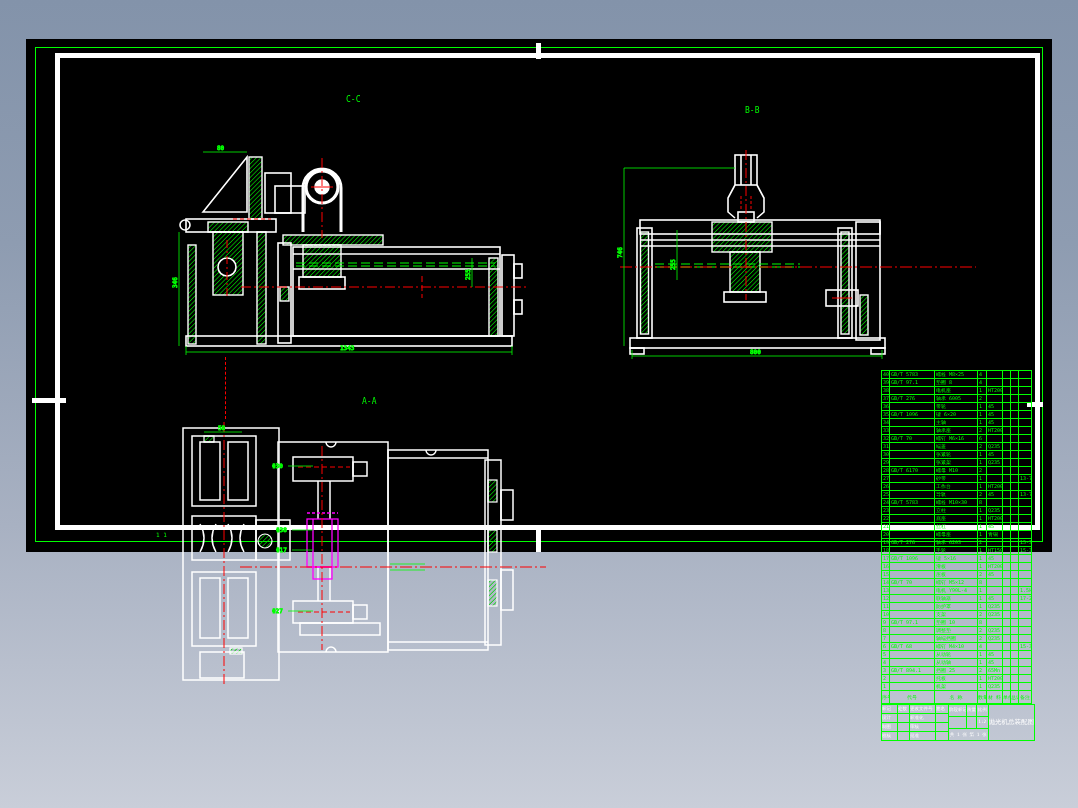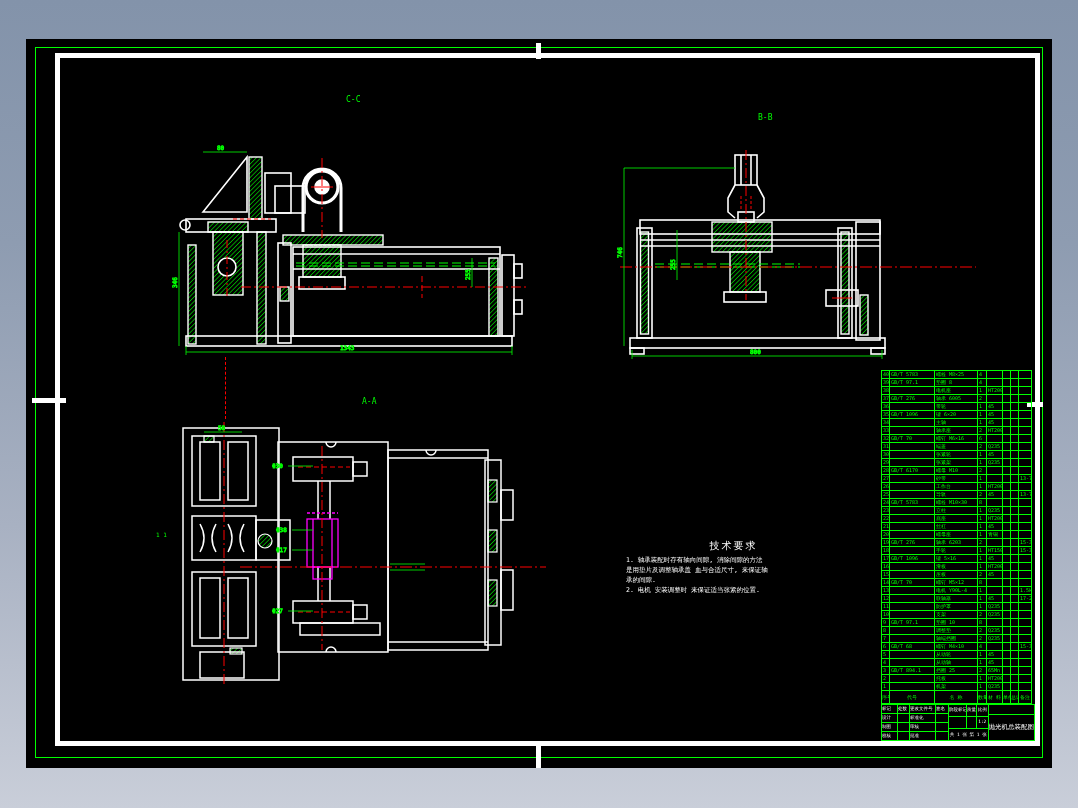--- a/index.html
+++ b/index.html
@@ -1,33 +1,33 @@
 <!DOCTYPE html>
 <html><head>
 <meta charset="utf-8">
 <style>
   html,body{margin:0;padding:0;background:#9aa5b8;}
   .stage{position:relative;width:1078px;height:808px;overflow:hidden;
          background:linear-gradient(180deg,#8393aa 0%,#8e9cb1 30%,#a8b1c2 65%,#c9ced9 100%);
          font-family:"DejaVu Sans Mono","Liberation Mono",monospace;}
-  .sheet{position:absolute;left:26px;top:39px;width:1026px;height:729px;background:#000;}
+  .sheet{position:absolute;left:26px;top:39px;width:1026px;height:513px;background:#000;}
   .green-border{position:absolute;left:9px;top:8px;right:9px;bottom:10px;border:1px solid #00ff00;}
   .frame{position:absolute;left:29px;top:14px;right:12px;bottom:22px;border:5px solid #ffffff;}
   .tick{position:absolute;background:#ffffff;}
   .tick.t{left:510px;top:4px;width:5px;height:16px;}
   .tick.b{left:510px;bottom:0px;width:5px;height:24px;}
   .tick.l{left:6px;top:359px;width:34px;height:5px;}
   .tick.r{right:9px;top:363px;width:16px;height:5px;}
   svg.view{position:absolute;overflow:visible;}
   .v-cc{left:149px;top:109px;}
   .v-bb{left:594px;top:111px;}
   .v-aa{left:154px;top:381px;}
   .viewlabel{position:absolute;color:#00ff00;font-size:8px;line-height:8px;letter-spacing:0;}
   .lbl-cc{left:320px;top:57px;}
-  .lbl-bb{left:719px;top:75px;margin-left:13px;}
+  .lbl-bb{left:719px;top:68px;}
   .lbl-aa{left:336px;top:359px;}
   .lbl-mark{left:130px;top:492px;font-size:6px;}
   .connector{position:absolute;left:199px;top:318px;width:0;height:62px;border-left:1px dashed #ff0000;}
   .tech{position:absolute;left:600px;top:500px;width:215px;color:#ffffff;}
   .tech .tt{font-size:10px;text-align:center;margin-bottom:2px;letter-spacing:2px;}
   .tech .tl{font-size:6.5px;line-height:10px;white-space:nowrap;}
   
   .bom{position:absolute;left:855px;top:331px;width:151px;height:334px;border:1px solid #00ff00;
        box-sizing:border-box;display:flex;flex-direction:column;color:#00ff00;}
   .bom-rows{flex:1;display:flex;flex-direction:column;}
@@ -47,21 +47,21 @@
   .tb-lrow{flex:1;display:grid;grid-template-columns:16px 12px 26px 1fr;border-bottom:1px solid #00ff00;box-sizing:border-box;}
   .tb-lrow:last-child{border-bottom:none;}
   .tb-lrow>div{font-size:4.5px;line-height:8px;overflow:hidden;white-space:nowrap;border-right:1px solid #00ff00;box-sizing:border-box;}
   .tb-lrow>div:last-child{border-right:none;}
   .tb-mid{width:40px;display:flex;flex-direction:column;border-right:1px solid #00ff00;box-sizing:border-box;}
   .tb-mrow{flex:1;display:grid;grid-template-columns:18px 10px 1fr;border-bottom:1px solid #00ff00;box-sizing:border-box;}
   .tb-mrow:last-child{border-bottom:none;display:block;}
   .tb-mrow>div{font-size:4.5px;line-height:9px;text-align:center;overflow:hidden;white-space:nowrap;border-right:1px solid #00ff00;box-sizing:border-box;}
   .tb-mrow>div:last-child{border-right:none;}
   .tb-sheets{font-size:4.5px;line-height:11px;text-align:center;white-space:nowrap;overflow:hidden;}
-  .tb-right{flex:1;display:flex;flex-direction:column;}
+  .tb-right{flex:1;display:flex;flex-direction:row;}
   .tb-rtop{height:10px;border-bottom:1px solid #00ff00;box-sizing:border-box;}
   .tb-title{flex:1;display:flex;align-items:center;justify-content:center;font-size:6.5px;
             white-space:nowrap;overflow:hidden;color:#ffffff;}
 </style>
 </head>
 <body>
 
 <div class="stage">
   <div class="sheet">
     <div class="green-border"></div>
@@ -262,27 +262,20 @@
           <text x="96" y="132">Φ17</text>
         <line x1="108" y1="191" x2="133" y2="191"></line>
           <text x="92" y="193">Φ27</text>
         <line x1="24" y1="12" x2="62" y2="12"></line>
           <text x="38" y="10">58</text>
         <line x1="210" y1="144" x2="245" y2="144"></line>
         <line x1="210" y1="150" x2="245" y2="150"></line>
       </g>
     </svg>
 
-    <div class="tech">
-      <div class="tt">技术要求</div>
-      <div class="tl">1. 轴承装配时存有轴向间隙, 消除间隙的方法</div>
-      <div class="tl">是用垫片及调整轴承盖 血与合适尺寸, 来保证轴</div>
-      <div class="tl">承的间隙.</div>
-      <div class="tl">2. 电机 安装调整时 来保证适当张紧的位置.</div>
-    </div>
 
     <div class="bom">
       <div class="bom-rows">
 
           <div class="bom-row">
             <div>40</div>
             <div>GB/T 5783</div>
             <div>螺栓 M8×25</div>
             <div>4</div>
             <div></div>

